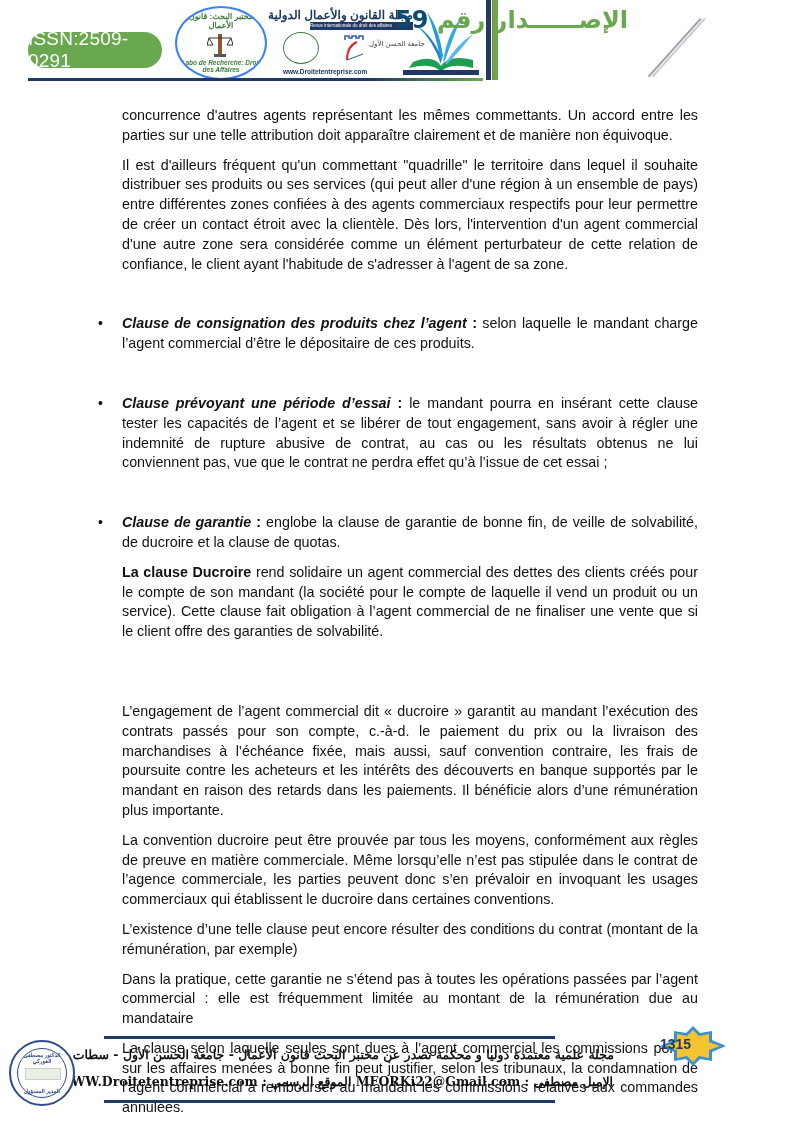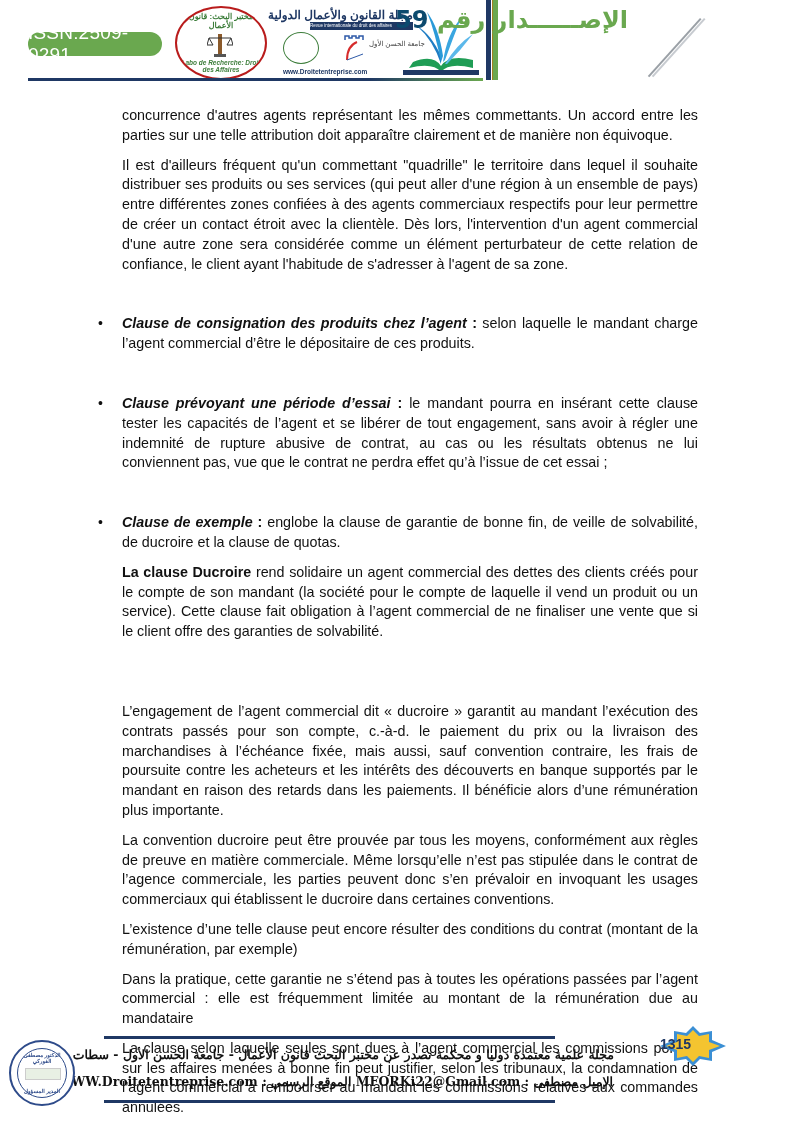--- a/index.html
+++ b/index.html
@@ -1,21 +1,21 @@
 <!DOCTYPE html>
 <html><head>
 <meta charset="utf-8">
 <style>
   html, body { margin:0; padding:0; background:#ffffff; }
   body { width:793px; height:1122px; position:relative; overflow:hidden; font-family:"Liberation Sans", sans-serif; color:#111; }
 
   
   .header { position:absolute; left:0; top:0; width:793px; height:92px; }
-  .issn { position:absolute; left:28px; top:32px; width:134px; height:24px; background:#6aa84f; border-radius:18px; color:#fff; font-size:19px; font-weight:normal; display:flex; align-items:center; justify-content:center; letter-spacing:0.2px; }
-  .logo-lab { position:absolute; left:175px; top:6px; width:88px; height:70px; border-radius:50%; border:2px solid #b91c1c; background:#fff; overflow:hidden; }
+  .issn { position:absolute; left:28px; top:32px; width:134px; height:36px; background:#6aa84f; border-radius:18px; color:#fff; font-size:19px; font-weight:normal; display:flex; align-items:center; justify-content:center; letter-spacing:0.2px; }
+  .logo-lab { position:absolute; left:175px; top:6px; width:88px; height:70px; border-radius:50%; border:2px solid #3b82f6; background:#fff; overflow:hidden; }
   .logo-lab .ring-text { position:absolute; left:6px; top:4px; right:6px; font-size:8px; color:#3c7d3a; text-align:center; font-weight:bold; }
   .logo-lab .scale { position:absolute; left:30px; top:22px; width:26px; height:28px; }
   .logo-lab .bottom-text { position:absolute; left:4px; right:4px; bottom:5px; font-size:6.5px; color:#3c7d3a; text-align:center; font-style:italic; font-weight:bold; }
 
   .journal-block { position:absolute; left:283px; top:8px; width:130px; height:70px; }
   .journal-title { position:absolute; right:0; top:0; font-size:12px; color:#1f3864; font-weight:bold; direction:rtl; white-space:nowrap; }
   .journal-sub { position:absolute; left:27px; top:14px; width:103px; height:8px; background:#1f3864; color:#fff; font-size:4.5px; line-height:8px; overflow:hidden; white-space:nowrap; }
   .mini-logo { position:absolute; left:0; top:24px; width:34px; height:30px; border:1.5px solid #3c7d3a; border-radius:50%; }
   .uni-mark { position:absolute; left:60px; top:26px; width:22px; height:28px; }
   .uni-text { position:absolute; left:86px; top:32px; font-size:7px; color:#444; white-space:nowrap; direction:rtl; }
@@ -129,21 +129,21 @@
 
   <p class="bullet">
     <span class="dot">•</span>
     <span class="bi">Clause prévoyant une période d’essai</span><span class="b"> : </span><span>le mandant pourra en insérant cette clause tester les capacités de l’agent et se libérer de tout engagement, sans avoir à régler une indemnité de rupture abusive de contrat, au cas ou les résultats obtenus ne lui conviennent pas, vue que le contrat ne perdra effet qu’à l’issue de cet essai ;</span>
   </p>
 
   <div class="gap"></div>
 
   <p class="bullet">
     <span class="dot">•</span>
-    <span class="bi">Clause de exemple</span><span class="b"> : </span><span>englobe la clause de garantie de bonne fin, de veille de solvabilité, de ducroire et la clause de quotas.</span>
+    <span class="bi">Clause de garantie</span><span class="b"> : </span><span>englobe la clause de garantie de bonne fin, de veille de solvabilité, de ducroire et la clause de quotas.</span>
   </p>
   <p>
     <span class="b">La clause Ducroire</span><span> rend solidaire un agent commercial des dettes des clients créés pour le compte de son mandant (la société pour le compte de laquelle il vend un produit ou un service). Cette clause fait obligation à l’agent commercial de ne finaliser une vente que si le client offre des garanties de solvabilité.</span>
   </p>
 
   <div class="gap-lg"></div>
 
   <p>L’engagement de l’agent commercial dit « ducroire » garantit au mandant l’exécution des contrats passés pour son compte, c.-à-d. le paiement du prix ou la livraison des marchandises à l’échéance fixée, mais aussi, sauf convention contraire, les frais de poursuite contre les acheteurs et les intérêts des découverts en banque supportés par le mandant en raison des retards dans les paiements. Il bénéficie alors d’une rémunération plus importante.</p>
   <p>La convention ducroire peut être prouvée par tous les moyens, conformément aux règles de preuve en matière commerciale. Même lorsqu’elle n’est pas stipulée dans le contrat de l’agence commerciale, les parties peuvent donc s’en prévaloir en invoquant les usages commerciaux qui établissent le ducroire dans certaines conventions.</p>
   <p>L’existence d’une telle clause peut encore résulter des conditions du contrat (montant de la rémunération, par exemple)</p>

